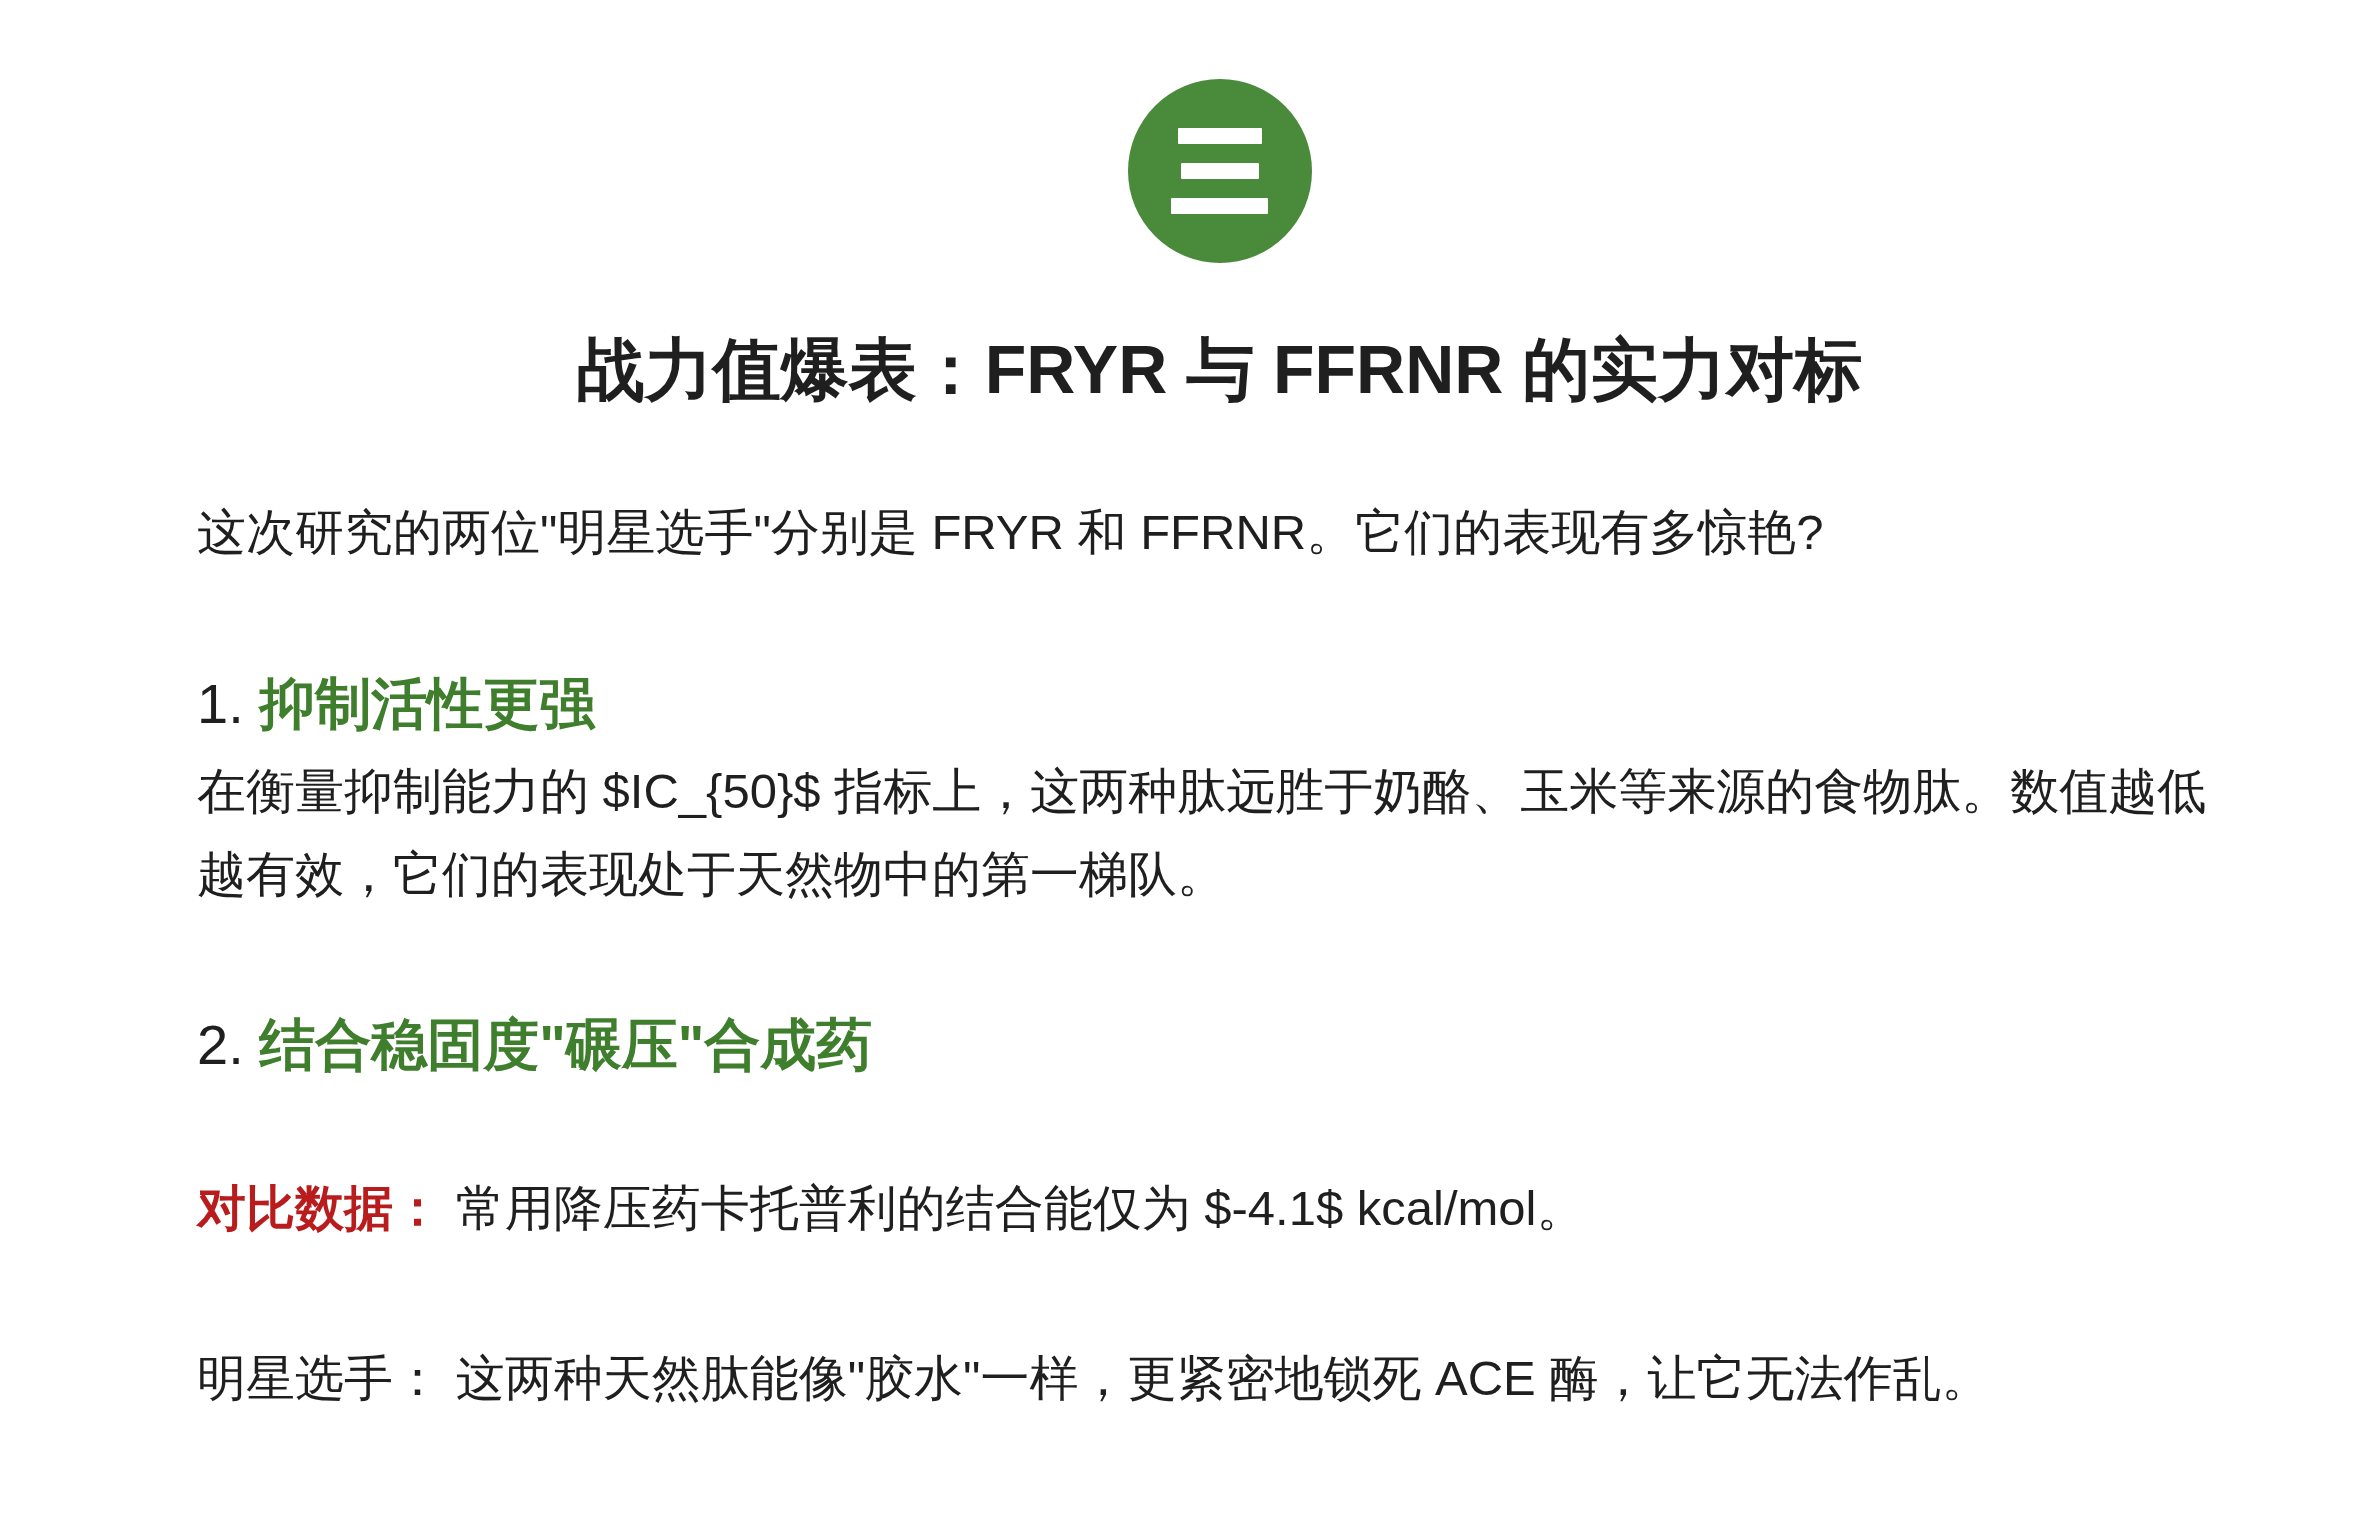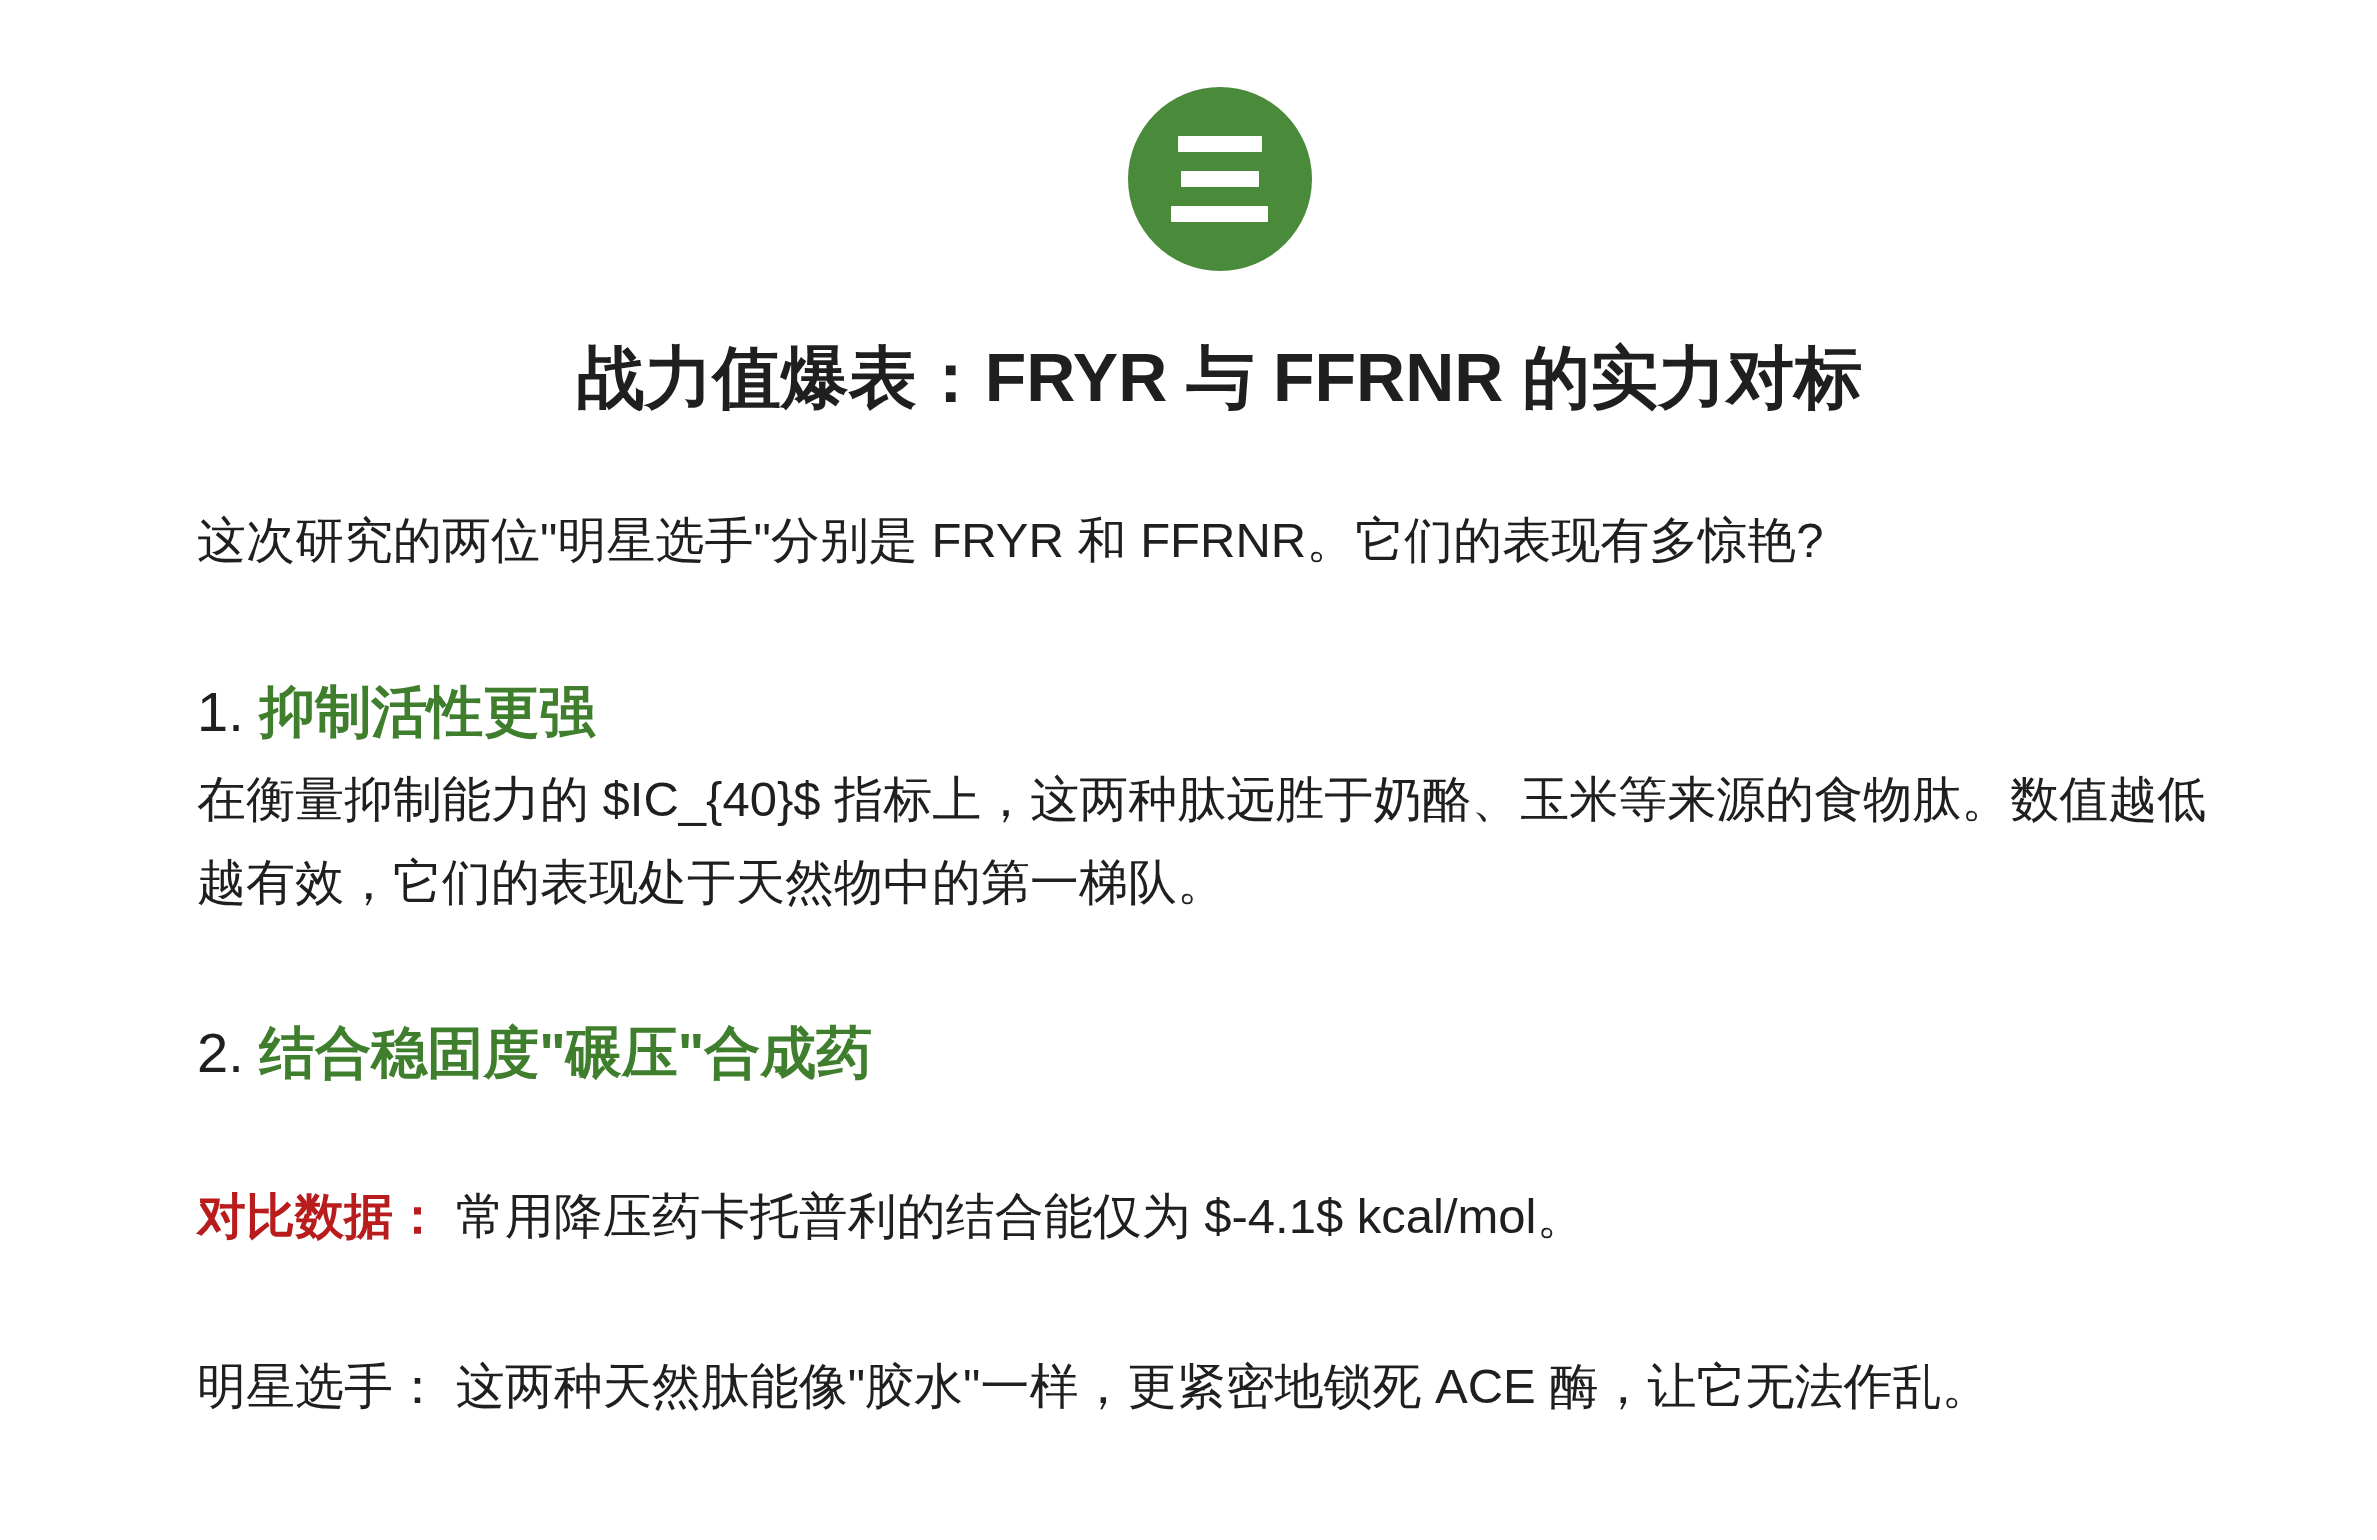--- a/index.html
+++ b/index.html
@@ -9,21 +9,21 @@
   }
   body {
     width: 2439px;
     height: 1541px;
     overflow: hidden;
     font-family: "Liberation Sans", "DejaVu Sans", sans-serif;
     color: #1f1f1f;
   }
   .doc {
     width: 2045px;
-    margin: 12px auto;
+    margin: 4px auto;
     font-size: 49px;
     line-height: 1.7;
   }
   
   .icon-row {
     padding-top: 75px;
     text-align: center;
   }
   .icon-badge {
     display: inline-flex;
@@ -100,21 +100,21 @@
   </div>
 
   <h1 class="title">战力值爆表：FRYR 与 FFRNR 的实力对标</h1>
 
   <p class="intro">这次研究的两位"明星选手"分别是 FRYR 和 FFRNR。它们的表现有多惊艳?</p>
 
   <h3 class="sec-head">
     <span class="sec-num">1.</span>
     <span class="sec-title">抑制活性更强</span>
   </h3>
-  <p class="sec-body">在衡量抑制能力的 $IC_{40}$ 指标上，这两种肽远胜于奶酪、玉米等来源的食物肽。数值越低越有效，它们的表现处于天然物中的第一梯队。</p>
+  <p class="sec-body">在衡量抑制能力的 $IC_{50}$ 指标上，这两种肽远胜于奶酪、玉米等来源的食物肽。数值越低越有效，它们的表现处于天然物中的第一梯队。</p>
 
   <h3 class="sec-head">
     <span class="sec-num">2.</span>
     <span class="sec-title">结合稳固度"碾压"合成药</span>
   </h3>
 
   <p class="compare">
     <span class="green-label">对比数据：</span>
     <span>常用降压药卡托普利的结合能仅为 $-4.1$ kcal/mol。</span>
   </p>

